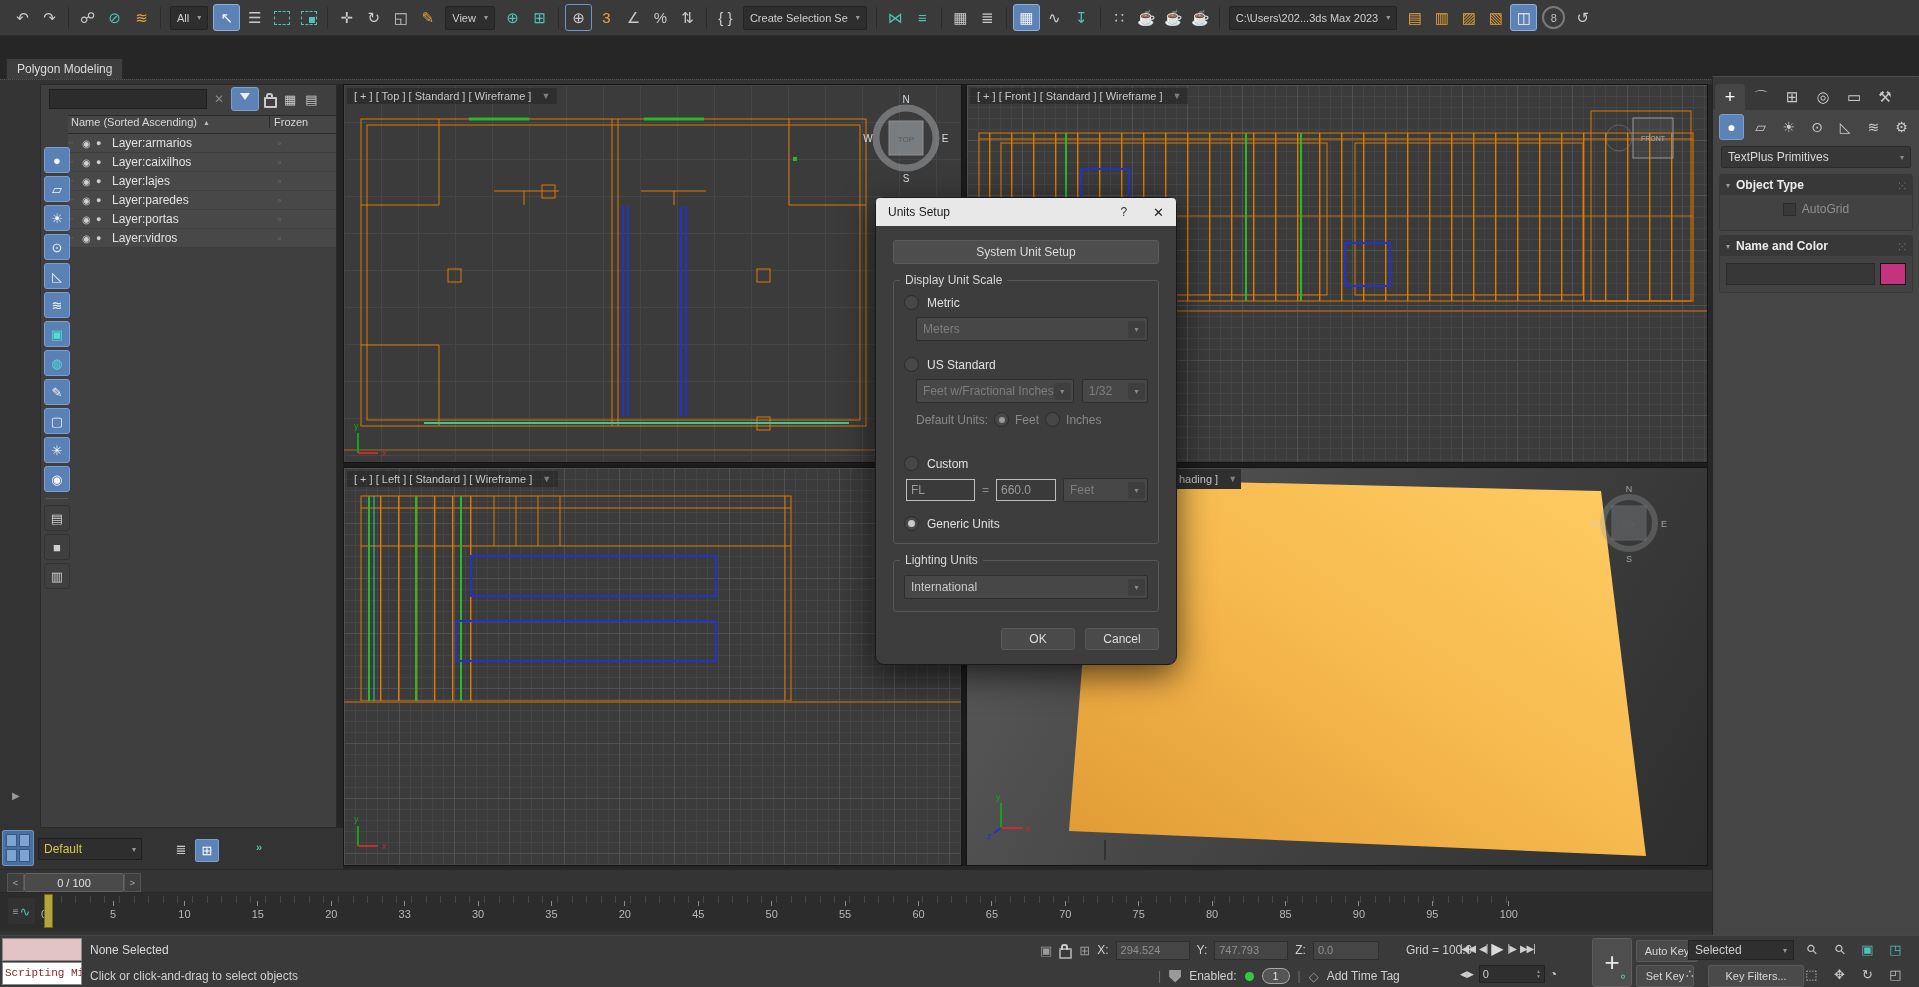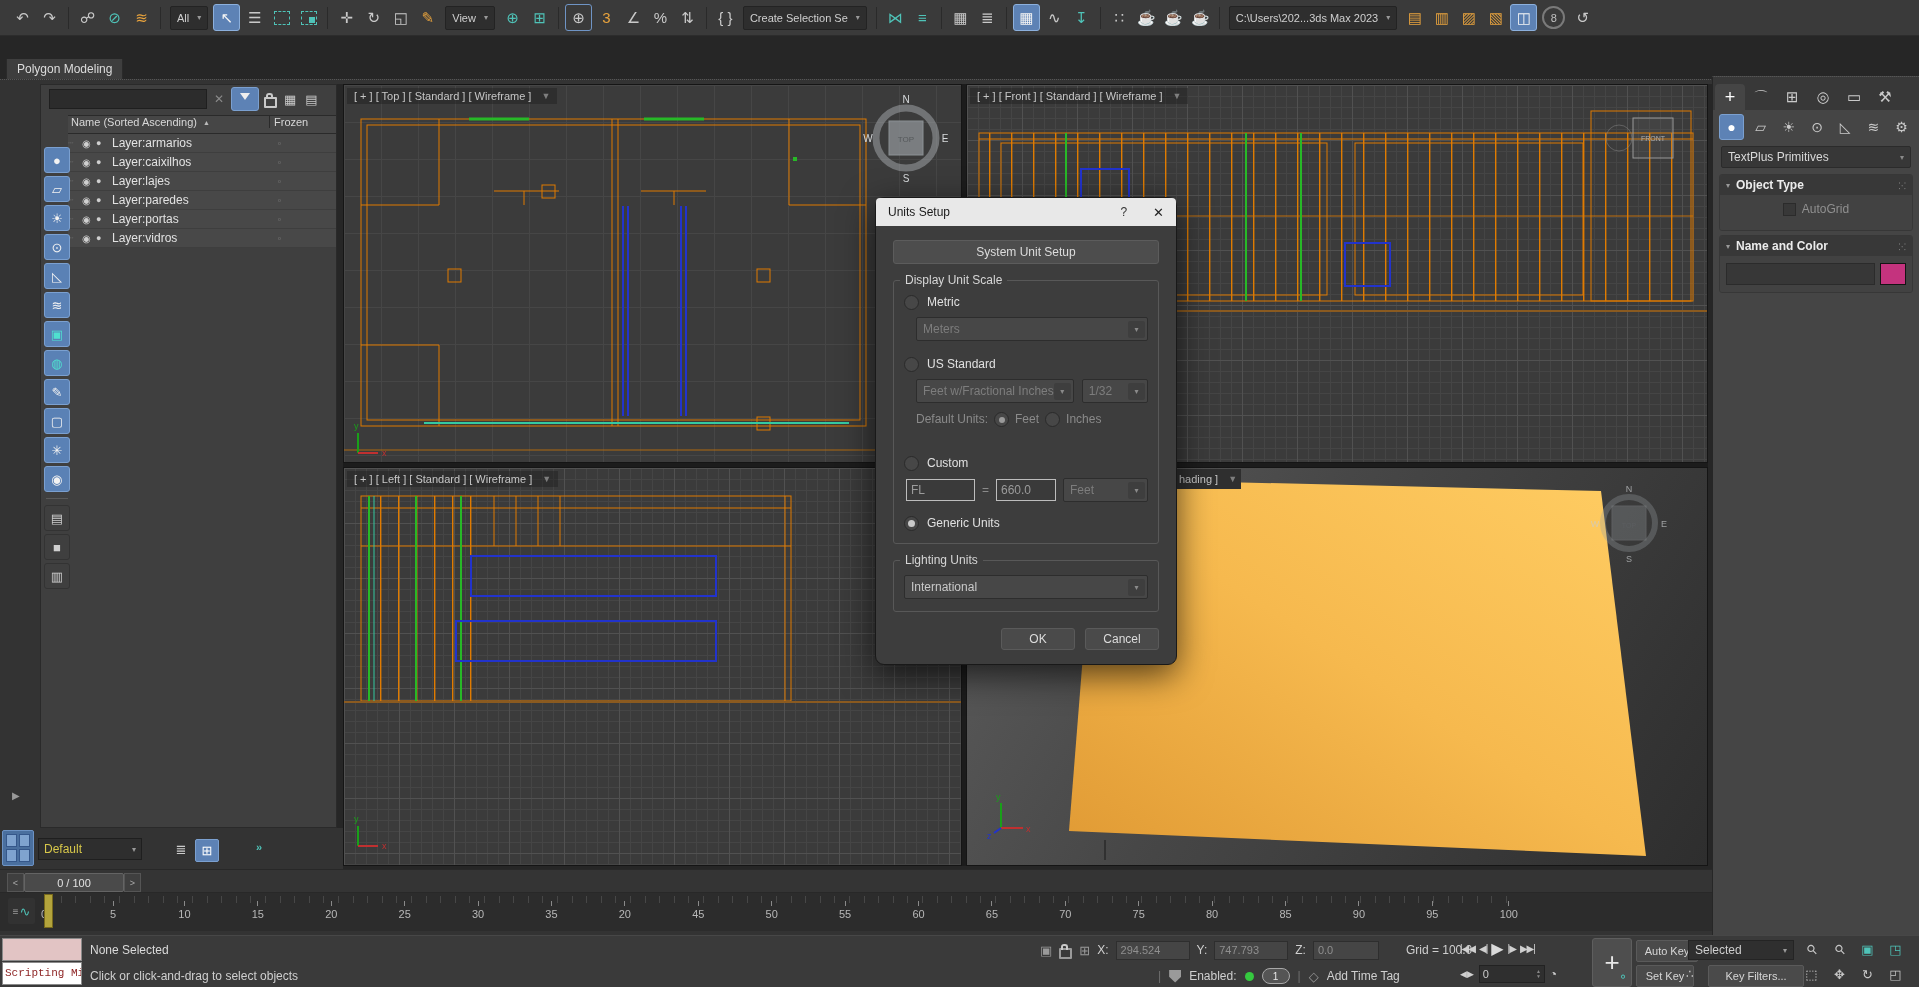--- a/index.html
+++ b/index.html
@@ -77,21 +77,21 @@
   
   .dlg{position:absolute;left:875px;top:197px;width:300px;background:#3d3d3d;border:1px solid #191919;border-radius:9px;box-shadow:0 10px 34px rgba(0,0,0,.65);z-index:50;font-size:12px}
   .dlg-tb{height:28px;background:#e8e8e8;border-radius:4px 4px 0 0;display:flex;align-items:center;padding:0 12px;color:#1a1a1a;font-size:12px}
   .dlg-tb .ttl{flex:1}
   .dlg-tb .hb{color:#333;margin-right:26px}
   .dlg-tb .cb{color:#222;font-size:13px}
   .dlg-bd{padding:12px 17px 14px}
   .sysbtn{height:22px;background:#4d4d4d;border:1px solid #5c5c5c;border-radius:3px;color:#dcdcdc;display:flex;align-items:center;justify-content:center;margin:2px 0 8px}
   .grp{position:relative;border:1px solid #585858;border-radius:3px;margin-top:16px;padding:10px 10px 10px}
   .grp .glab{position:absolute;top:-8px;left:6px;background:#3d3d3d;padding:0 5px;color:#d6d6d6}
-  .rrow{display:flex;gap:8px;color:#e0e0e0}
+  .rrow{display:flex;align-items:center;gap:8px;color:#e0e0e0}
   .radio{width:13px;height:13px;border-radius:50%;background:#474747;border:1px solid #2a2a2a;flex:none;display:flex;align-items:center;justify-content:center}
   .radio.sel::after{content:'';width:7px;height:7px;border-radius:50%;background:#c9c9c9}
   .radio.selg::after{content:'';width:6px;height:6px;border-radius:50%;background:#9a9a9a}
   .dd{display:flex;align-items:center;background:#474747;border:1px solid #2d2d2d;border-radius:2px;height:22px;padding:0 2px 0 6px;color:#c9c9c9}
   .dd .lab{flex:1;white-space:nowrap;overflow:hidden}
   .dd .ar{width:17px;height:17px;background:#3e3e3e;color:#8a8a8a;font-size:8px;display:flex;align-items:center;justify-content:center;border-radius:2px;flex:none}
   .dd.dis{color:#7d7d7d}
   .dim{color:#8a8a8a}
   .tin{background:#3a3a3a;border:1px solid #bdbdbd;color:#9b9b9b;height:20px;padding:0 4px;display:flex;align-items:center}
   .dbtns{display:flex;justify-content:flex-end;gap:10px;margin-top:16px}
@@ -646,21 +646,21 @@
 
   <div class="trackbar">
     <span class="mcurve">∿</span>
     <div class="ticks">
 
     <span>0</span>
         <span>5</span>
         <span>10</span>
         <span>15</span>
         <span>20</span>
-        <span>25</span>
+        <span>33</span>
         <span>30</span>
         <span>35</span>
         <span>20</span>
         <span>45</span>
         <span>50</span>
         <span>55</span>
         <span>60</span>
         <span>65</span>
         <span>70</span>
         <span>75</span>

